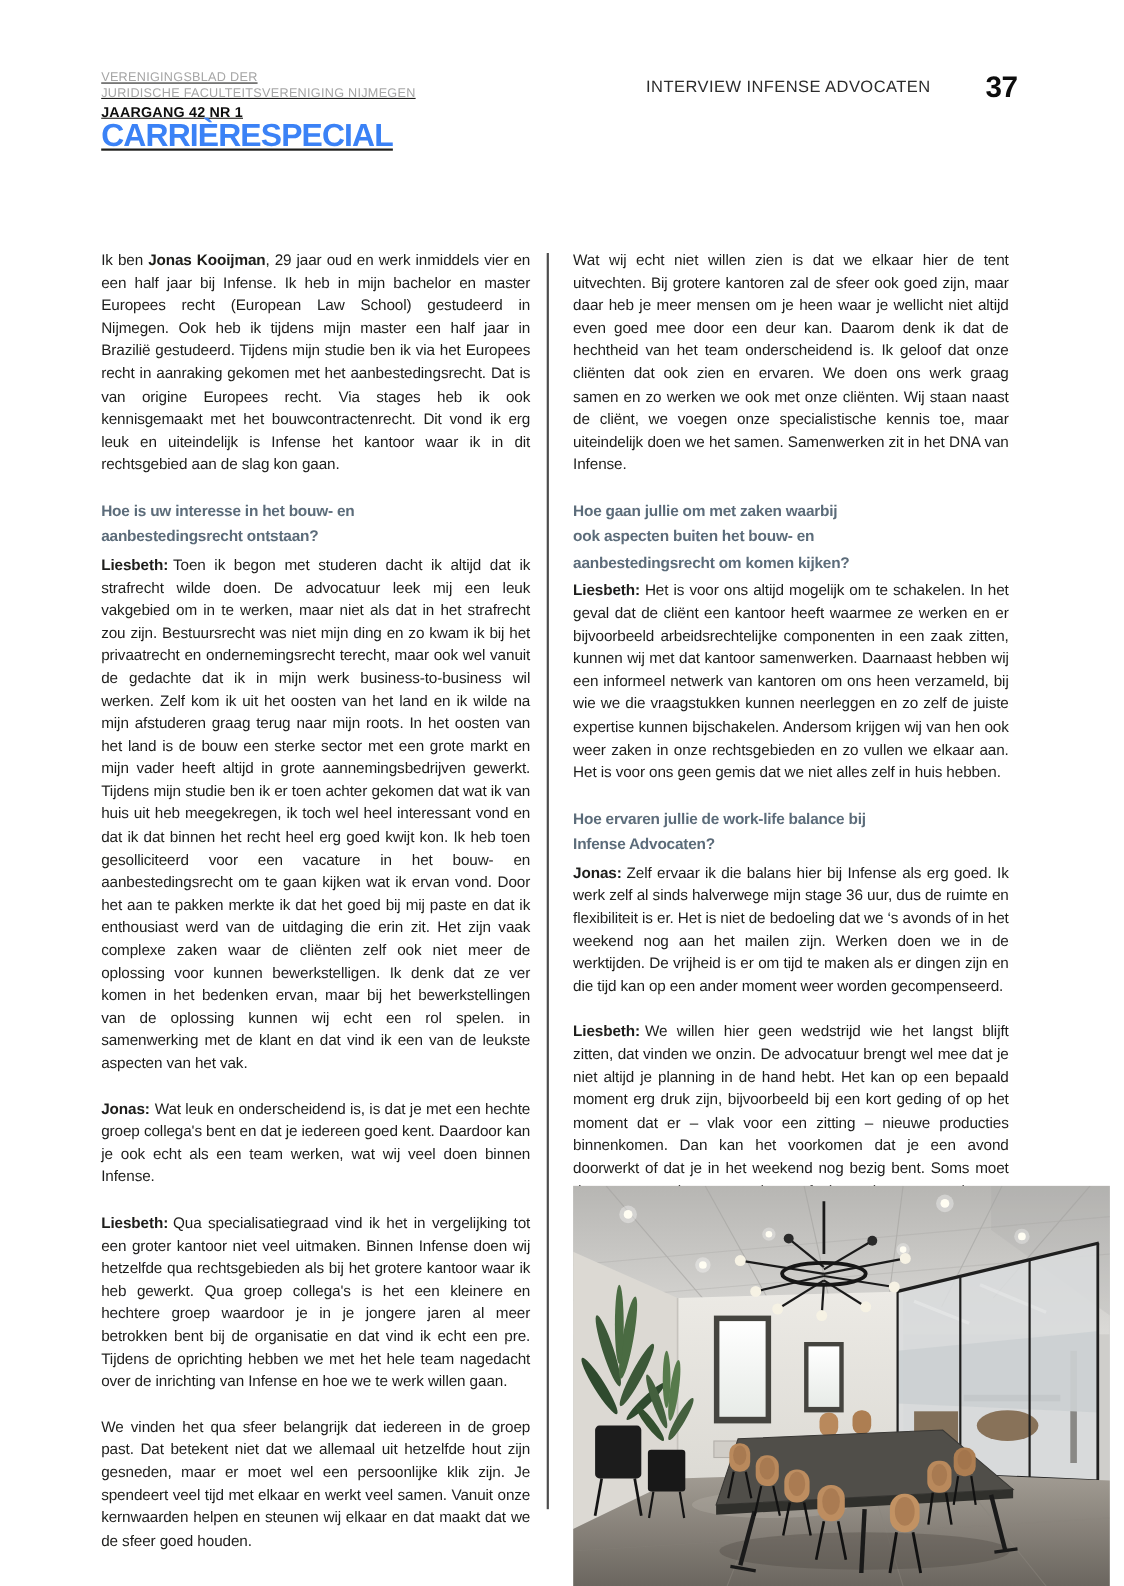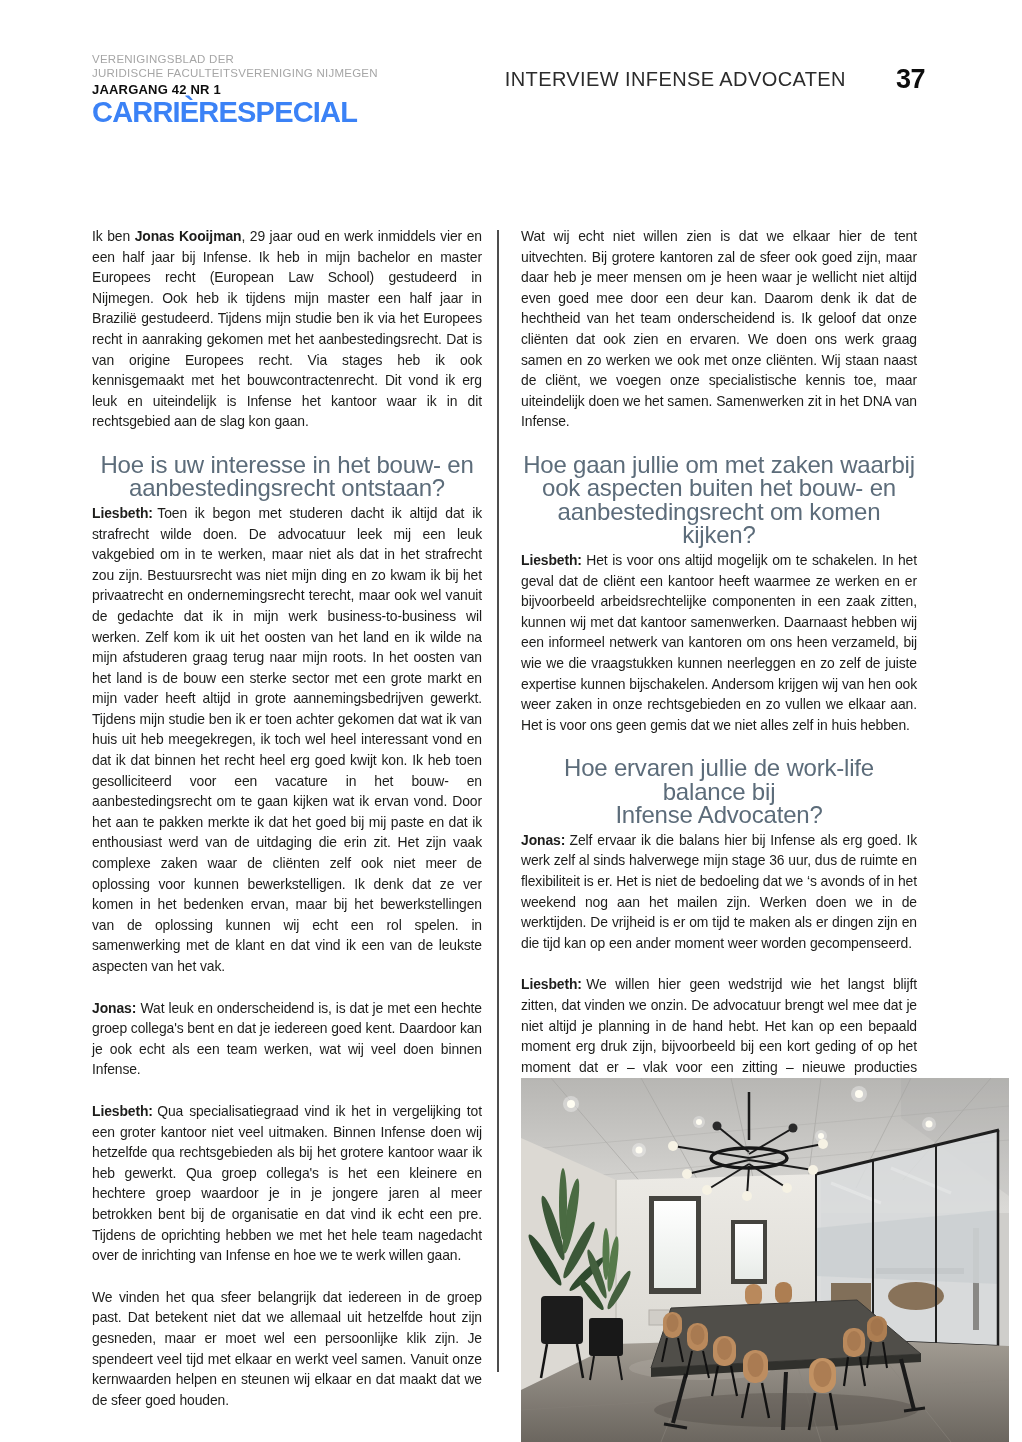--- a/index.html
+++ b/index.html
@@ -3,43 +3,43 @@
 <meta charset="utf-8">
 <style>
   * { margin:0; padding:0; box-sizing:border-box; }
   html,body { background:#ffffff; }
   body {
     width:1022px; height:1442px; position:relative; overflow:hidden;
     font-family:"Liberation Sans","DejaVu Sans",sans-serif;
     color:#1d1d1b;
   }
   
-  .masthead { position:absolute; left:92px; top:52px; }
+  .masthead { position:absolute; left:92px; top:64px;text-decoration:underline; }
   .mast-line { font-size:11.5px; line-height:14px; color:#a6a6a6; letter-spacing:.25px; font-weight:400; }
   .mast-issue { font-size:13px; line-height:17px; color:#0d0d0d; font-weight:700; letter-spacing:.2px; margin-top:1px; }
   .mast-title { font-size:29px; line-height:28px; color:#3b82f6; font-weight:700; letter-spacing:-.8px; }
 
   .header-right { position:absolute; top:64px; right:97px; display:flex; align-items:center; gap:22px; }
-  .section-label { font-size:20px; color:#2b2b2b; letter-spacing:.4px; font-weight:400; }
+  .section-label { font-size:15px; color:#2b2b2b; letter-spacing:.4px; font-weight:400; }
   .page-number { font-size:27px; font-weight:700; color:#0d0d0d; letter-spacing:-.5px;margin-left:28px; }
 
   
   .columns { position:absolute; left:92px; top:226px; width:840px; display:flex; }
   .col { width:390px; }
   .col-right { width:396px; margin-left:39px; }
   .col-divider { position:absolute; left:497px; top:230px; width:2px; height:1142px; background:#4d4d4d; }
 
   .body-para {
     font-size:13.9px; line-height:20.6px; letter-spacing:-.1px;
     text-align:justify; margin:0 0 21px 0;
   }
   .body-para .lead { font-weight:700; margin-right:.32em; }
   .question {
-    font-size:24px; line-height:23.5px; font-weight:400;
-    color:#5c6c7a; letter-spacing:-.2px; margin:3px 0 3px 0;text-align:center;
+    font-size:14px; line-height:23.5px; font-weight:700;
+    color:#5c6c7a; letter-spacing:-.2px; margin:3px 0 3px 0;
   }
   .qline { display:block; }
 
   
   .photo {
     position:absolute; left:521px; top:1078px; width:488px; height:364px;
     overflow:hidden; background:#cfcecb;
   }
   .photo svg { display:block; }
 </style>

